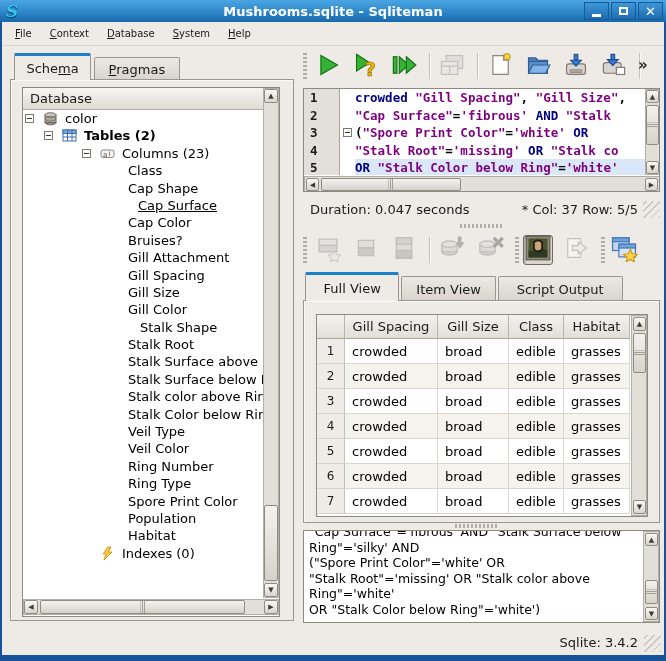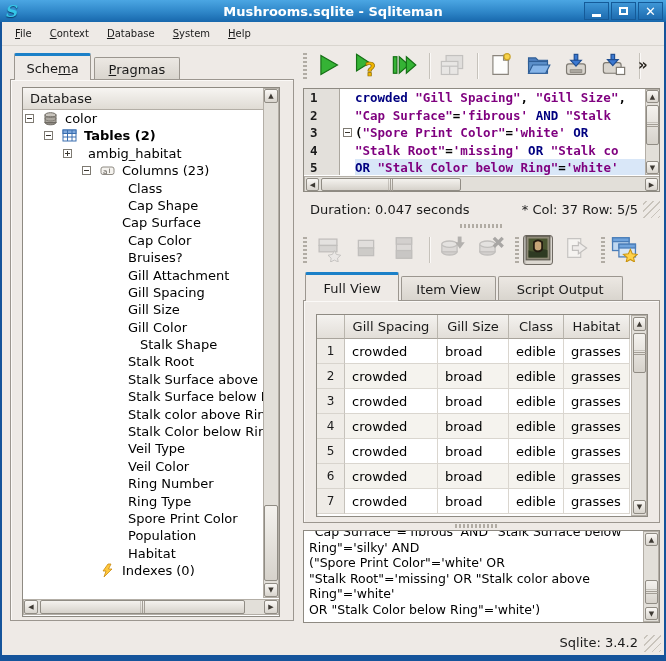--- a/index.html
+++ b/index.html
@@ -164,45 +164,38 @@
         <span class="tree-icon" style="left: 39px; top: 1px;"><svg width="15" height="15" viewBox="0 0 15 15">
             <rect x="1" y="2" width="13" height="11" fill="#FFFFFF" stroke="#3A6FB0"></rect>
             <rect x="1" y="2" width="13" height="3.5" fill="#7FA8DC" stroke="#3A6FB0"></rect>
             <line x1="5.5" y1="2" x2="5.5" y2="13" stroke="#3A6FB0"></line>
             <line x1="10" y1="2" x2="10" y2="13" stroke="#3A6FB0"></line>
             <line x1="1" y1="9" x2="14" y2="9" stroke="#3A6FB0"></line>
           </svg></span>
         <span class="tree-label" style="left: 61px; font-weight: bold;">Tables (2)</span>
       </div>
       <div class="tree-item">
-        <span class="expander plus" style="left: 40px; top: 4px;">
-          <i></i>
-          <b></b>
-        </span>
-        <span class="tree-label" style="left: 65px;">ambig_habitat</span>
-      </div>
-      <div class="tree-item">
         <span class="expander" style="left: 59px; top: 4px;">
           <i></i>
         </span>
         <span class="tree-icon" style="left: 77px; top: 1px;"><svg width="15" height="15" viewBox="0 0 15 15">
             <rect x="1" y="4" width="13" height="7.5" rx="2" fill="#F5F3EF" stroke="#8E8A83"></rect>
             <text x="3" y="10.5" font-size="7" fill="#57534C">a</text>
             <line x1="9.5" y1="5.5" x2="9.5" y2="10" stroke="#8E8A83"></line>
           </svg></span>
         <span class="tree-label" style="left: 99px;">Columns (23)</span>
       </div>
       <div class="tree-item">
         <span class="tree-label" style="left: 105px;">Class</span>
       </div>
       <div class="tree-item">
         <span class="tree-label" style="left: 105px;">Cap Shape</span>
       </div>
       <div class="tree-item">
-        <span class="tree-label" style="left: 99px;">Cap Surface</span>
+        <span class="tree-label" style="left: 115px; text-decoration: underline;">Cap Surface</span>
       </div>
       <div class="tree-item">
         <span class="tree-label" style="left: 105px;">Cap Color</span>
       </div>
       <div class="tree-item">
         <span class="tree-label" style="left: 105px;">Bruises?</span>
       </div>
       <div class="tree-item">
         <span class="tree-label" style="left: 105px;">Gill Attachment</span>
       </div>

